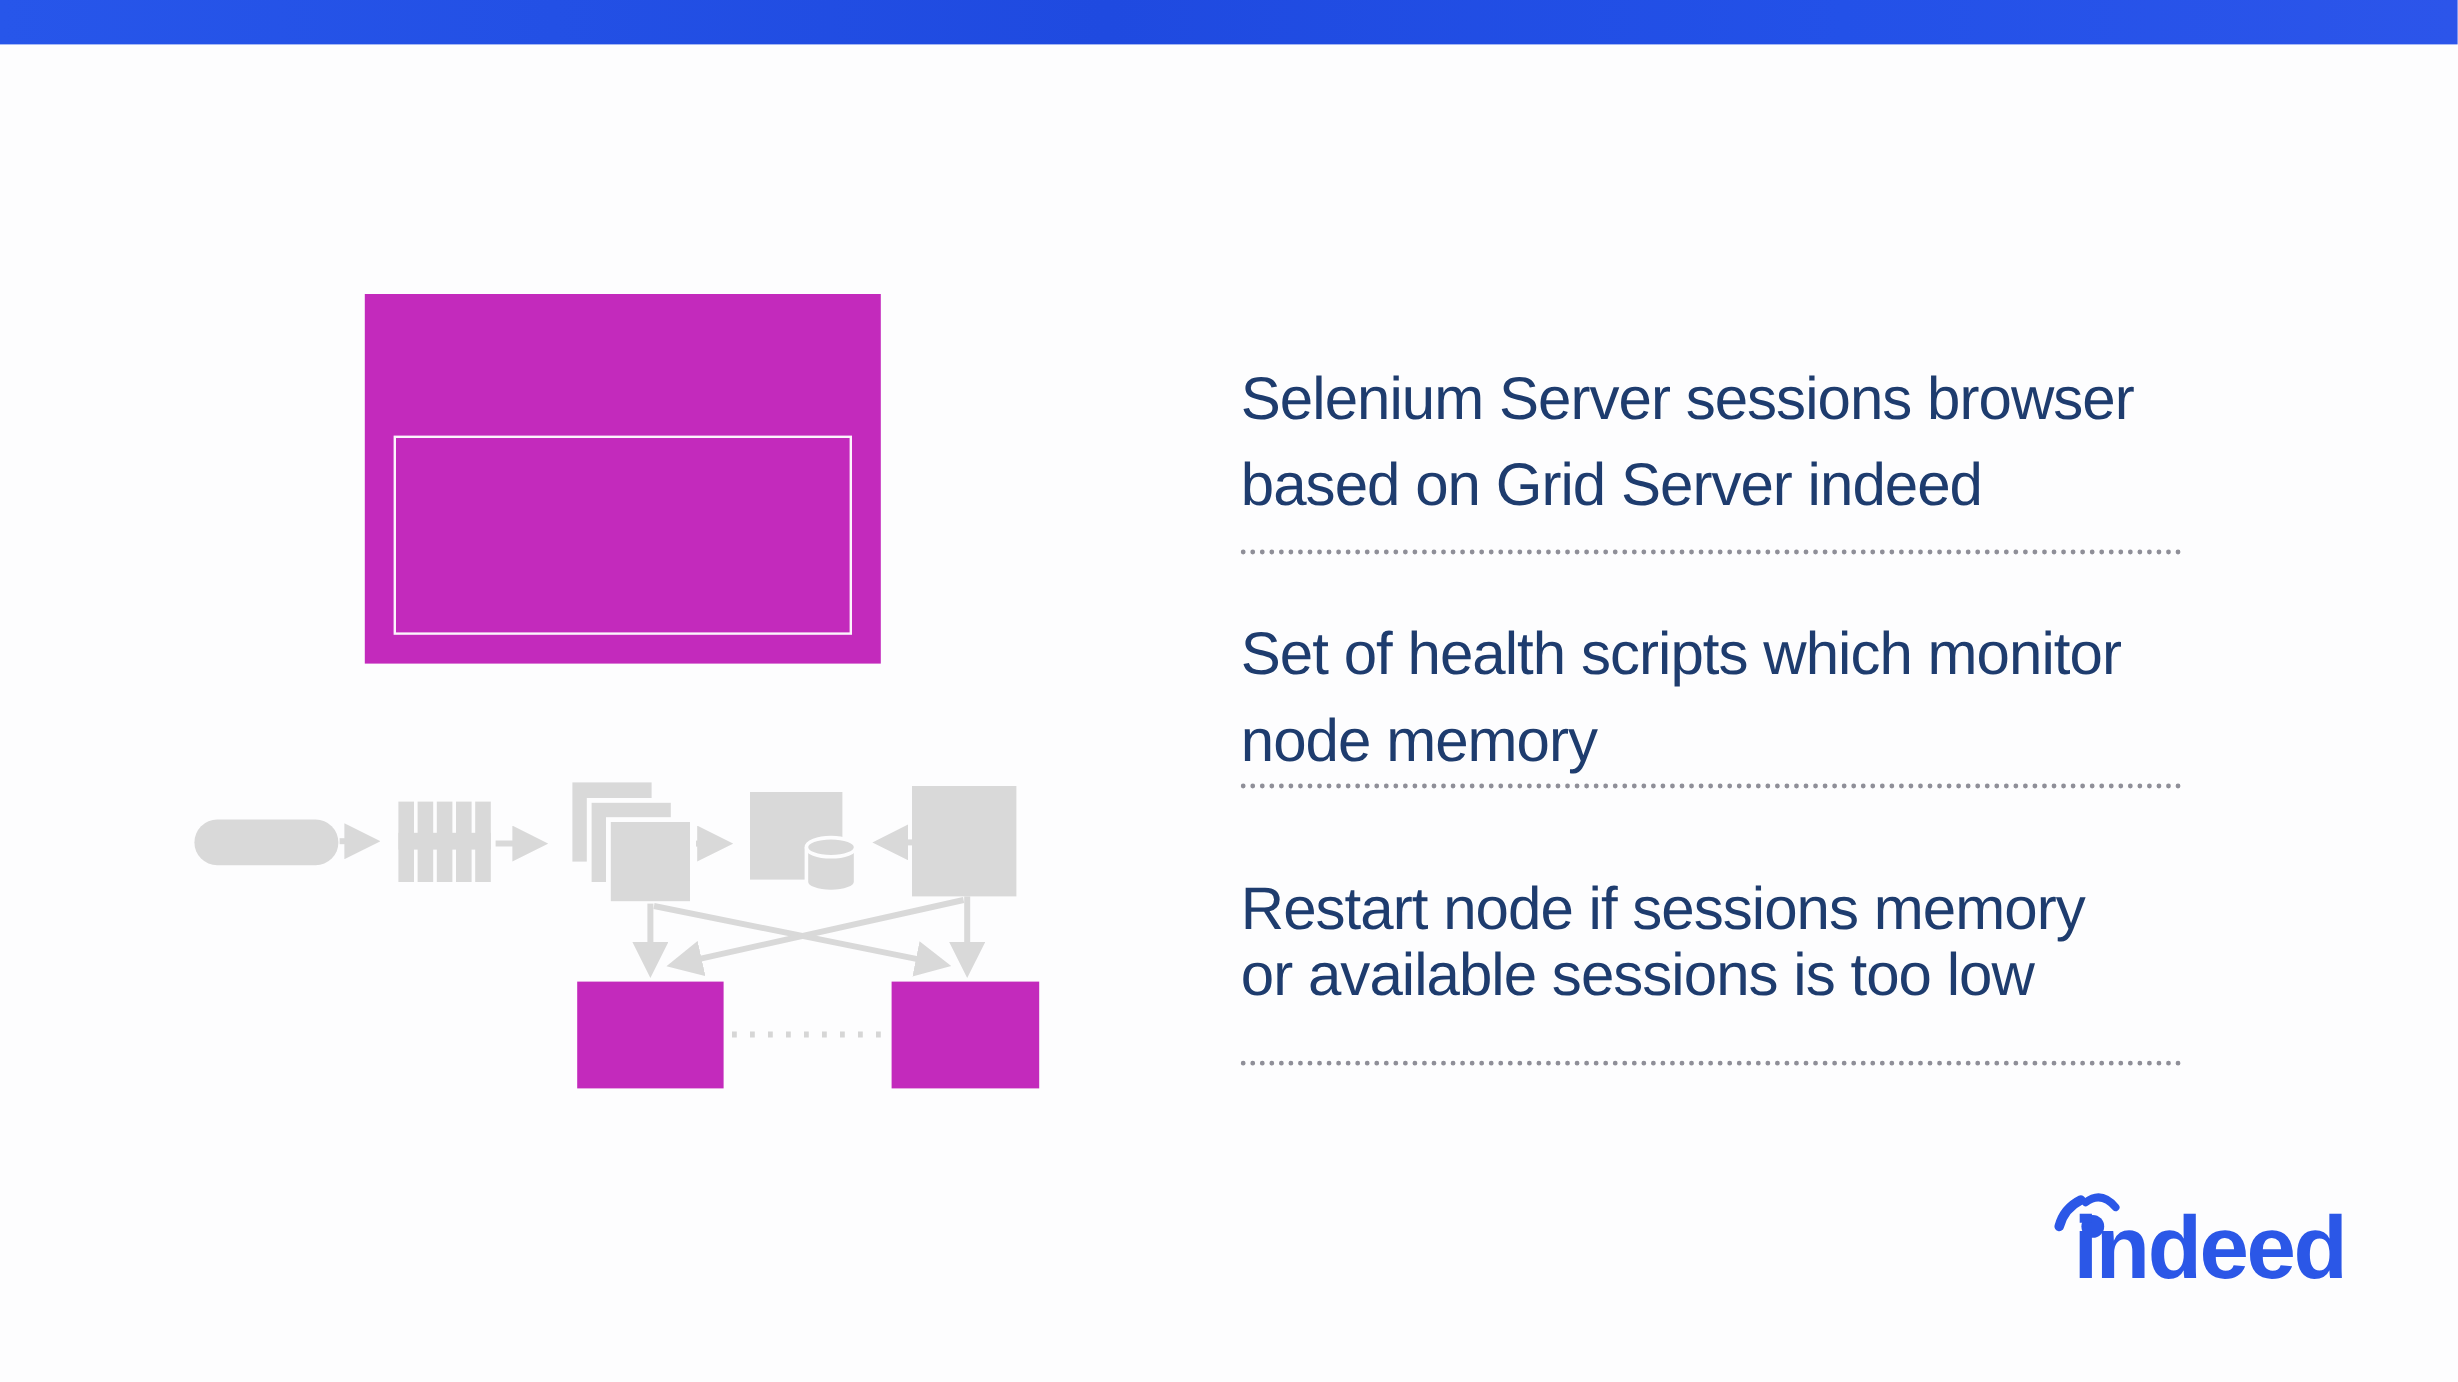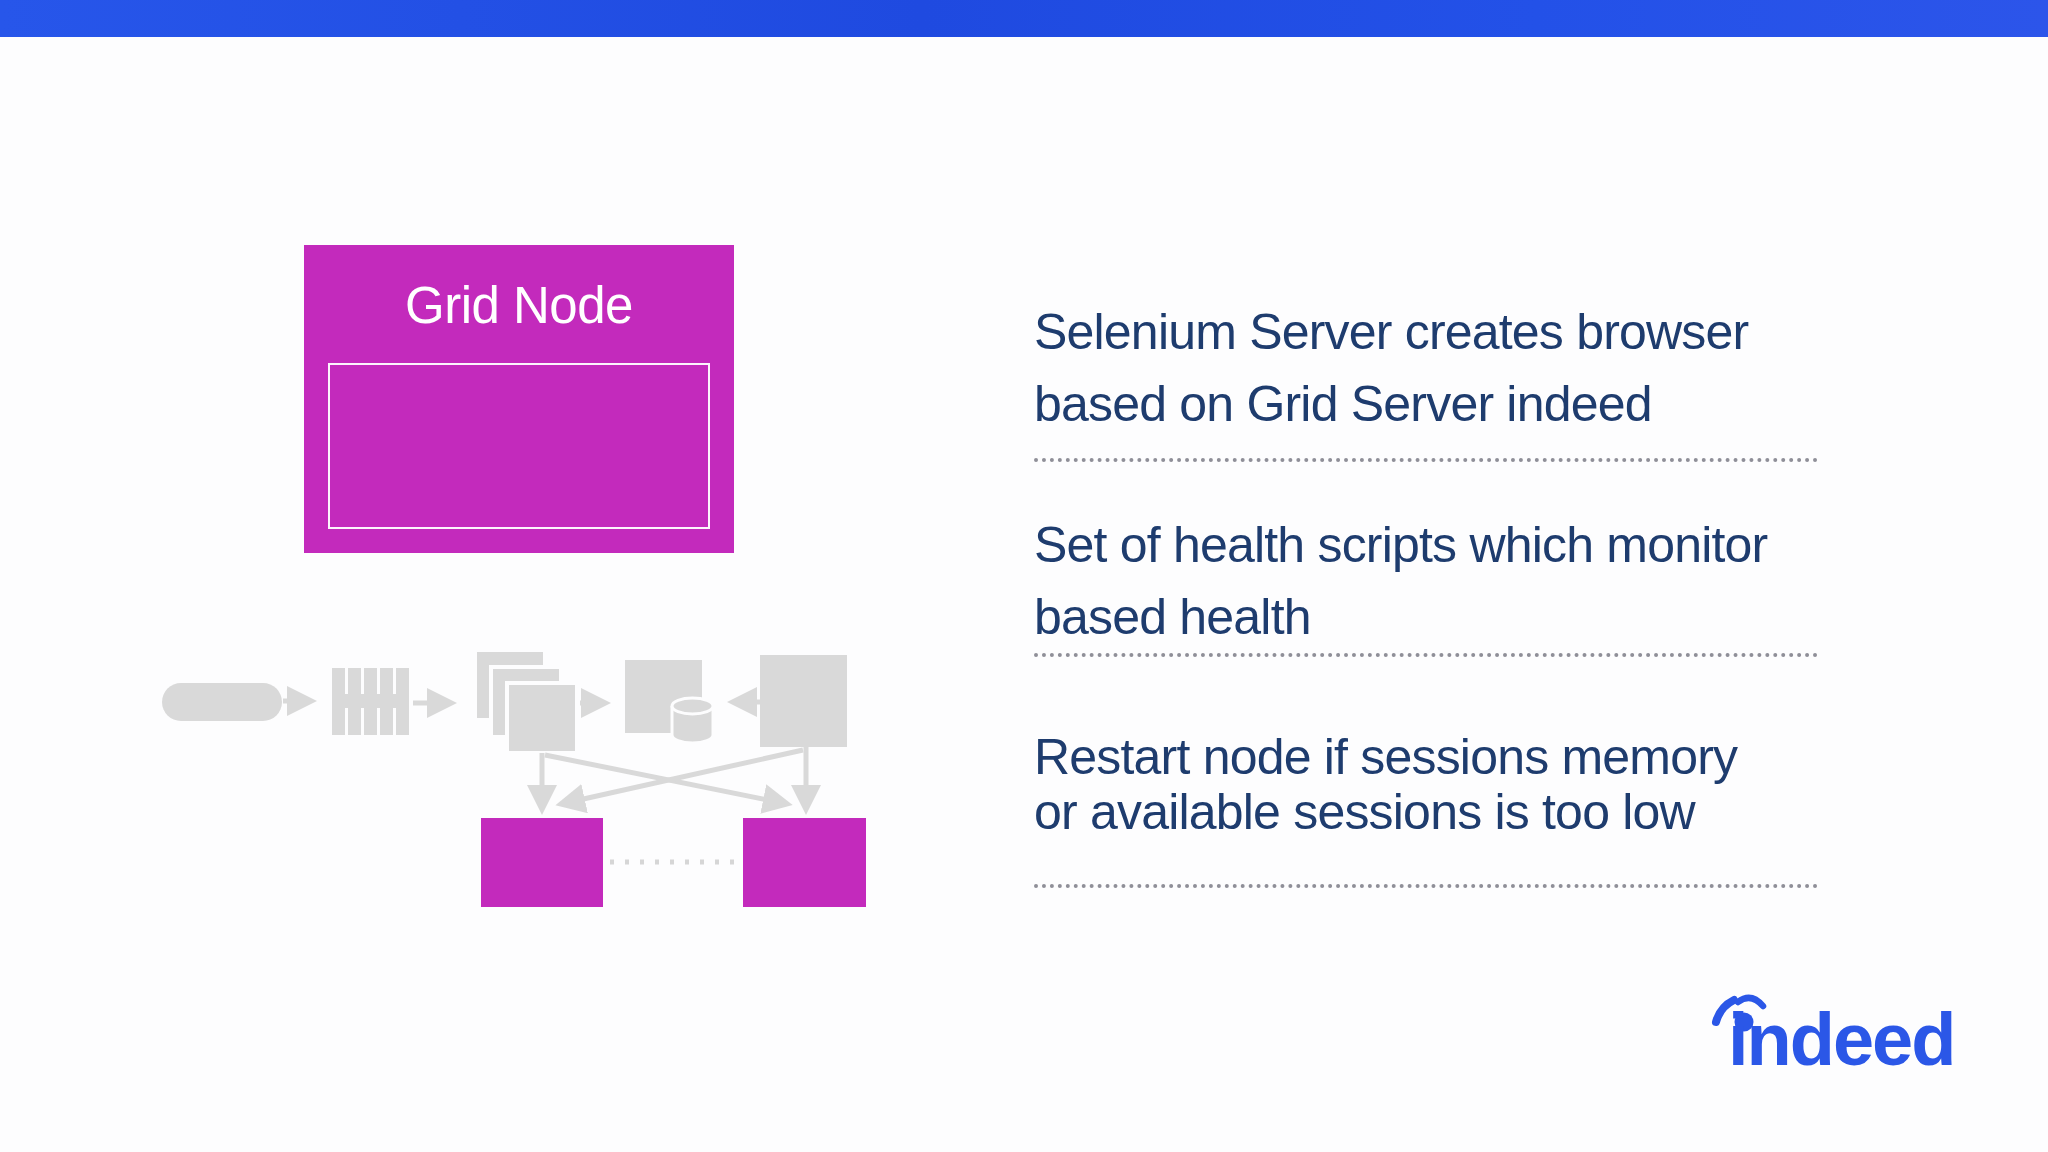--- a/index.html
+++ b/index.html
@@ -48,21 +48,20 @@
   }
   
   .brand{position:absolute;left:1700px;top:980px;width:290px;height:110px;}
 </style>
 </head>
 <body>
 
 <div class="top-bar"></div>
 
 <div class="grid-node">
-  <div class="grid-node-title">Grid Node</div>
   <div class="grid-node-inner">
   </div>
 </div>
 
 <svg class="pipeline" viewBox="0 0 760 310" xmlns="http://www.w3.org/2000/svg">
   <defs>
     <marker id="ah" viewBox="0 0 10 10" refX="5" refY="5" markerWidth="6" markerHeight="6" orient="auto-start-reverse">
       <path d="M0,0 L10,5 L0,10 z" fill="#d9d9d9"></path>
     </marker>
   </defs>
@@ -104,26 +103,26 @@
   <line x1="666" y1="107" x2="666" y2="160" stroke="#d9d9d9" stroke-width="5" marker-end="url(#ah)"></line>
   <line x1="405" y1="115" x2="638" y2="162" stroke="#d9d9d9" stroke-width="5" marker-end="url(#ah)"></line>
   <line x1="663" y1="110" x2="430" y2="162" stroke="#d9d9d9" stroke-width="5" marker-end="url(#ah)"></line>
 
   <rect x="341" y="178" width="122" height="89" fill="#c32abc"></rect>
   <rect x="603" y="178" width="123" height="89" fill="#c32abc"></rect>
   <line x1="470" y1="222" x2="594" y2="222" stroke="#d6d6d6" stroke-width="5" stroke-dasharray="4 11"></line>
 </svg>
 
 <div class="notes">
-  <div class="note-line" style="top:296px">Selenium Server creates browser</div>
+  <div class="note-line" style="top:296px">Selenium Server sessions browser</div>
   <div class="note-line" style="top:368px">based on Grid Server indeed</div>
   <div class="note-sep" style="top:458px"></div>
 
   <div class="note-line" style="top:509px">Set of health scripts which monitor</div>
-  <div class="note-line" style="top:581px">based health</div>
+  <div class="note-line" style="top:581px">node memory</div>
   <div class="note-sep" style="top:653px"></div>
 
   <div class="note-line" style="top:721px">Restart node if sessions memory</div>
   <div class="note-line" style="top:776px">or available sessions is too low</div>
   <div class="note-sep" style="top:884px"></div>
 </div>
 
 <svg class="brand" viewBox="0 0 290 110" xmlns="http://www.w3.org/2000/svg">
   <path d="M16,42 Q20,27 34,20" fill="none" stroke="#2b57e7" stroke-width="8" stroke-linecap="round"></path>
   <path d="M38,22 Q51,12 63,26" fill="none" stroke="#2b57e7" stroke-width="6.5" stroke-linecap="round"></path>

